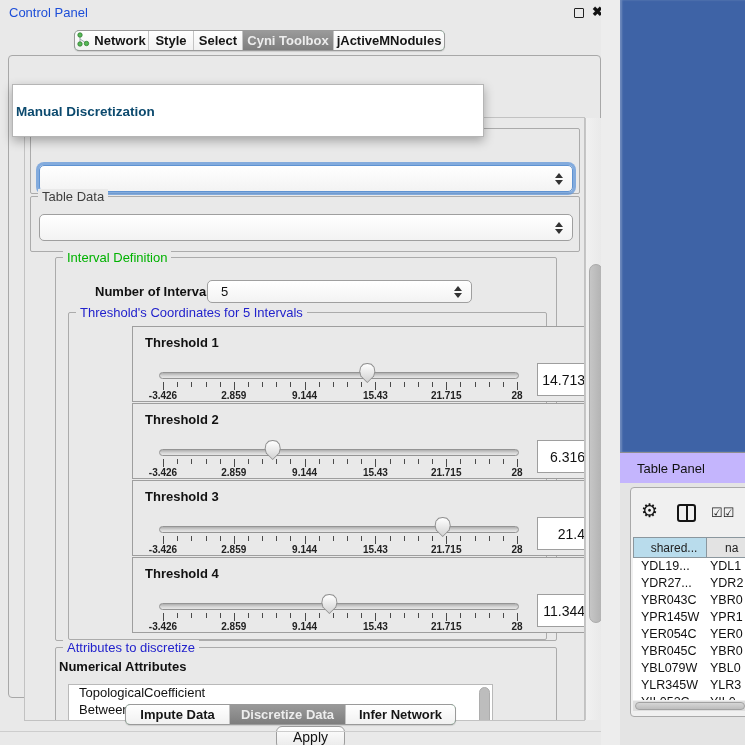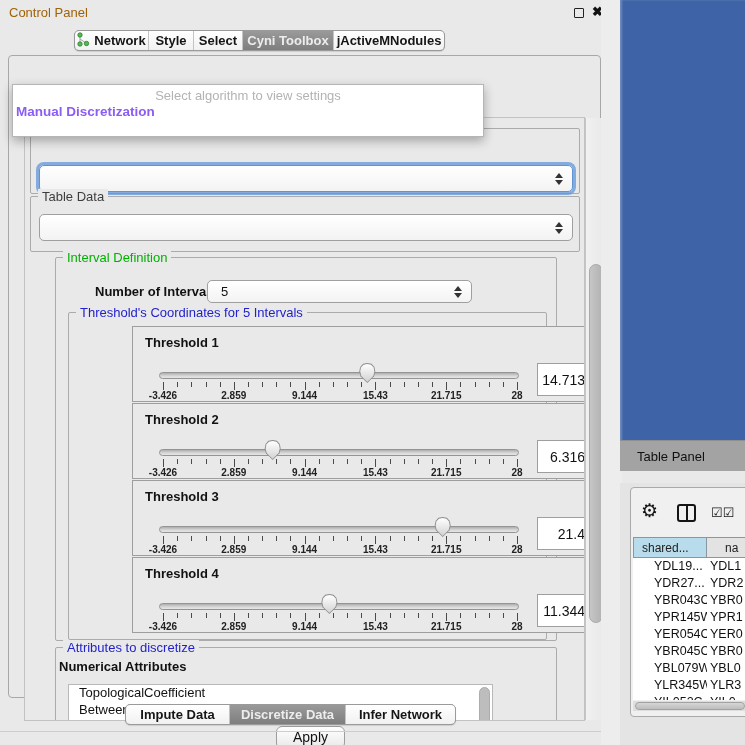--- a/index.html
+++ b/index.html
@@ -2,21 +2,21 @@
 <html><head>
 <meta charset="utf-8">
 <style>
   * { margin:0; padding:0; box-sizing:border-box; }
   html,body { width:745px; height:745px; }
   body { font-family:"Liberation Sans", sans-serif; background:#E9E9E9; position:relative; overflow:hidden; }
   #root { position:absolute; left:0; top:0; width:745px; height:745px; background:#E9E9E9; }
 
   
   .cp-titlebar { position:absolute; left:0; top:0; width:620px; height:26px; background:#E9E9E9; }
-  .cp-title { position:absolute; left:9px; top:5px; font-size:13px; color:#a16207; }
+  .cp-title { position:absolute; left:9px; top:5px; font-size:13px; color:#1d4ed8; }
   .float-ic { position:absolute; left:574px; top:8px; width:10px; height:10px; border:1.6px solid #222; border-radius:1px; }
   .close-ic { position:absolute; left:592px; top:4px; font-size:13px; font-weight:900; color:#111; }
 
   .tabbar { position:absolute; display:flex; height:21px; border:1px solid #9a9a9a; border-radius:5px; overflow:hidden; background:#15803d; box-shadow:0 1px 1px rgba(0,0,0,0.12); }
   .tabbar .tab { display:flex; align-items:center; justify-content:center; gap:4px; font-size:13px; font-weight:600; color:#151515; background:linear-gradient(#ffffff,#f1f1f1); border-right:1px solid #c4c4c4; padding:0 4px; }
   .tabbar .tab:last-child { border-right:none; }
   .tabbar .tab.sel { background:linear-gradient(#9a9a9a,#7e7e7e); color:#ededed; }
 
   .outer-panel { position:absolute; left:8px; top:55px; width:593px; height:643px; border:1px solid #a8a8a8; border-radius:4px; background:#E9E9E9; }
   .viewport { position:absolute; left:15px; top:61px; width:561px; height:604px; border:1px solid #c2c2c2; background:#E9E9E9; overflow:hidden; }
@@ -31,21 +31,21 @@
 
   .combo { position:absolute; background:linear-gradient(#ffffff,#f3f3f3); border:1px solid #9f9f9f; border-radius:5px; font-size:13px; color:#111; display:flex; align-items:center; }
   .combo .ctext { padding-left:13px; white-space:nowrap; overflow:hidden; }
   .combo .stepper { position:absolute; right:9px; top:50%; transform:translateY(-50%); display:flex; flex-direction:column; gap:2px; }
   .combo .stepper .up { width:0; height:0; border-left:4px solid transparent; border-right:4px solid transparent; border-bottom:5px solid #333; }
   .combo .stepper .dn { width:0; height:0; border-left:4px solid transparent; border-right:4px solid transparent; border-top:5px solid #333; }
   .focused { box-shadow:0 0 0 3px rgba(96,150,216,0.75); border-color:#5f93d2; }
 
   .popup { position:absolute; left:12px; top:84px; width:472px; height:53px; background:#ffffff; border:1px solid #b5b5b5; box-shadow:0 4px 10px rgba(0,0,0,0.3); z-index:40; }
   .popup .ph { position:absolute; left:0; right:0; top:3px; text-align:center; font-size:13px; color:#b3b3b3; }
-  .popup .it1 { position:absolute; left:3px; top:19px; font-size:13.5px; font-weight:bold; color:#8b5cf6; }
+  .popup .it1 { position:absolute; left:3px; top:19px; font-size:13.5px; font-weight:bold; color:#0c4a6e; }
   .popup .it2 { position:absolute; left:3px; top:35px; font-size:13.5px; color:#000; }
 
   .blabel { position:absolute; font-size:13px; font-weight:bold; color:#111; white-space:nowrap; }
 
   .tpanel { position:absolute; left:63px; width:466px; height:76px; border:1px solid #9e9e9e; background:#E9E9E9; }
   .track { position:absolute; left:26px; top:45px; width:360px; height:7px; border:1px solid #949494; border-radius:4px; background:linear-gradient(#aeaeae,#d8d8d8 60%,#e6e6e6); }
   .thumbP { position:absolute; width:17px; height:20px; top:36px; z-index:3; }
   .thumbP .o { position:absolute; left:0; top:0; width:17px; height:20px; background:#8d8d8d; clip-path:polygon(50% 100%,10% 66%,3% 42%,8% 20%,25% 4%,50% 0,75% 4%,92% 20%,97% 42%,90% 66%); }
   .thumbP .i { position:absolute; left:1px; top:1px; width:15px; height:18px; background:linear-gradient(#ffffff,#d2d2d2); clip-path:polygon(50% 100%,10% 66%,3% 42%,8% 20%,25% 4%,50% 0,75% 4%,92% 20%,97% 42%,90% 66%); }
   .tick { position:absolute; width:1px; background:#4a4a4a; top:55px; }
@@ -56,35 +56,35 @@
   .listbox .li { font-size:13px; color:#111; padding-left:10px; height:16.5px; line-height:16.5px; white-space:nowrap; }
   .listbox .lsb { position:absolute; right:2px; top:2px; width:11px; height:41px; background:#bdbdbd; border-radius:6px; border:1px solid #adadad; }
 
   .applybtn { position:absolute; left:267px; top:670px; width:69px; height:23px; border:1px solid #9d9d9d; border-radius:6px; background:linear-gradient(#ffffff,#e9e9e9); font-size:14px; color:#111; text-align:center; line-height:21px; }
   .bottomline { position:absolute; left:0; top:731px; width:620px; height:1px; background:#cdcdcd; }
 
   
   .rgap { position:absolute; left:601px; top:0; width:21px; height:745px; background:#EDEDED; }
   .netframe { position:absolute; left:620px; top:0; width:125px; height:452px; background:#3E63A6; box-shadow:inset 2px 0 2px rgba(255,255,255,0.25); }
 
-  .tpbar { position:absolute; left:620px; top:440px; width:125px; height:31px; background:#a3a3a3; border-top:1px solid #8f8f8f; }
+  .tpbar { position:absolute; left:620px; top:452px; width:125px; height:31px; background:#c4b5fd; border-top:1px solid #8f8f8f; }
   .tpbar .txt { position:absolute; left:17px; top:8px; font-size:13px; color:#111; }
   .rbottom { position:absolute; left:620px; top:483px; width:125px; height:262px; background:#E4E4E4; }
   .tablebox { position:absolute; left:630px; top:487px; width:120px; height:230px; border:1px solid #a9a9a9; border-radius:4px; background:#f0f0f0; overflow:hidden; }
   .gearic { position:absolute; left:10px; top:13px; font-size:19px; color:#141414; line-height:19px; }
   .colic { position:absolute; left:46px; top:16px; width:19px; height:18px; border:2px solid #141414; border-radius:3px; }
   .colic:after { content:""; position:absolute; left:6.5px; top:0; width:2px; height:14px; background:#141414; }
   .checks { position:absolute; left:80px; top:17px; font-size:13px; color:#141414; letter-spacing:0px; }
   .thead { position:absolute; left:2px; top:49px; display:flex; height:21px; }
-  .thead .hc { font-size:12px; color:#222; text-align:left; line-height:20px; border:1px solid #8b979e; overflow:hidden; white-space:nowrap;padding-left:8px; }
+  .thead .hc { font-size:12px; color:#222; text-align:center; line-height:20px; border:1px solid #8b979e; overflow:hidden; white-space:nowrap;padding-left:8px; }
   .hc.c1 { width:74px; background:#B9DCEC; }
   .hc.c2 { width:60px; background:#e3e3e3; border-left:none; text-align:left; padding-left:18px; }
   .trows { position:absolute; left:2px; top:70px; width:140px; height:142px; overflow:hidden; background:#fff; }
   .trow { display:flex; height:17px; line-height:17px; font-size:12.5px; color:#111; background:#fff; }
-  .trow .c1 { width:74px; padding-left:21px; white-space:nowrap; overflow:hidden; }
+  .trow .c1 { width:74px; padding-left:8px; white-space:nowrap; overflow:hidden; }
   .trow .c2 { width:66px; padding-left:3px; white-space:nowrap; overflow:hidden; }
   .hsb { position:absolute; left:2px; top:213px; width:116px; height:10px; background:#dedede; }
   .hsb .thumb { position:absolute; left:2px; top:0.5px; width:110px; height:8px; background:linear-gradient(#d6d6d6,#bdbdbd); border:1px solid #a2a2a2; border-radius:4px; }
 </style>
 </head>
 <body>
 
 <div id="root">
 
   <div class="cp-titlebar">
@@ -327,21 +327,20 @@
           </div>
         </div>
       </div>
     <div class="vscroll">
         <div class="thumb"></div>
       </div>
     <div class="applybtn">Apply</div>
   </div>
 
   <div class="popup">
-    <div class="ph">Select algorithm to view settings</div>
     <div class="it1">Manual Discretization</div>
   </div>
 
   <div class="bottomline"></div>
 
   <div class="tabbar" id="bottom-tabs" style="left:125px; top:704px;justify-content:space-between;">
       <div class="tab" style="width: 104px;">
         <span>Impute Data</span>
       </div>
       <div class="tab sel" style="width: 116px;">

